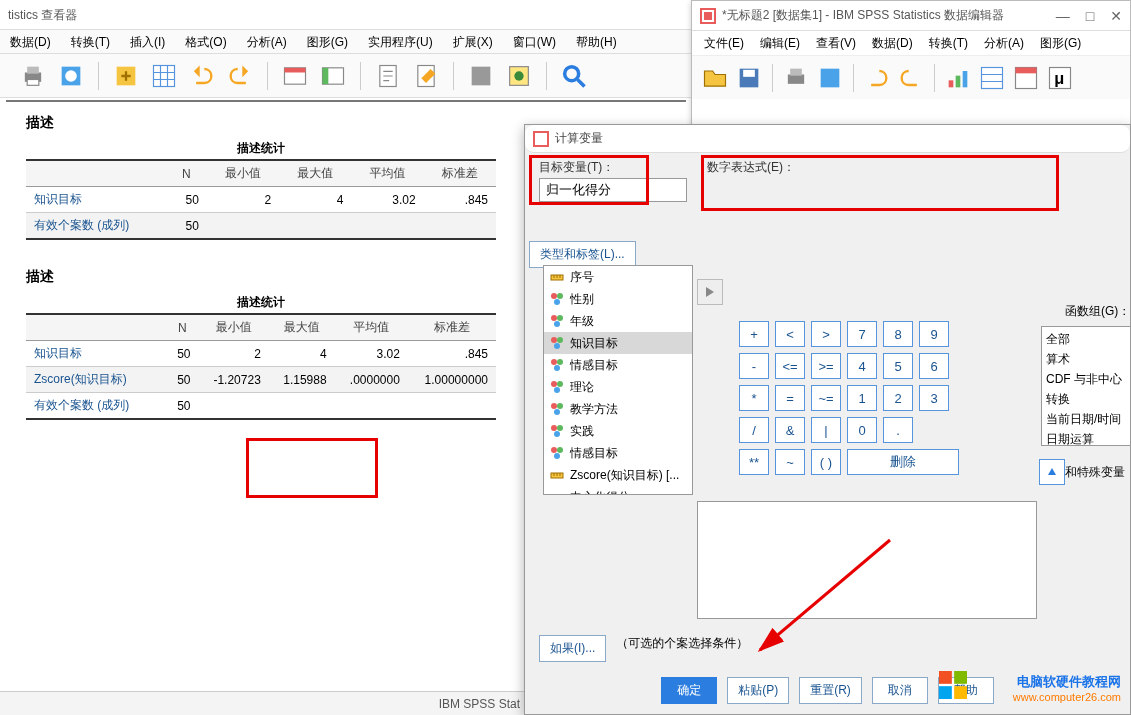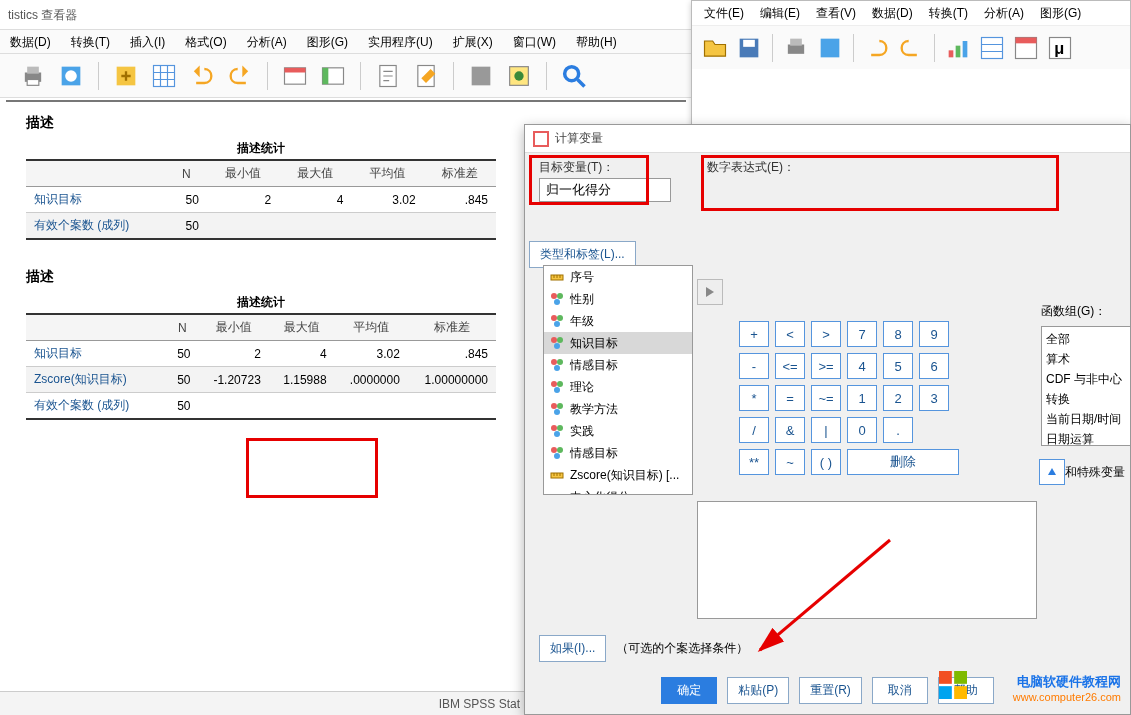--- a/index.html
+++ b/index.html
@@ -35,26 +35,26 @@
 .editor-titlebar .title { display: flex; align-items: center; gap: 6px; color: #555; }
 .editor-titlebar .win-buttons { display: flex; gap: 16px; color: #666; font-size: 14px; }
 .editor-menu { height: 24px; padding-left: 4px; display: flex; gap: 0; background: #fff; }
 .editor-menu span { padding: 4px 8px; }
 .editor-toolbar { height: 44px; display: flex; align-items: center; gap: 4px; padding-left: 8px; background: #fafafa; border-top: 1px solid #eee; }
 
 .plus-tab { position: absolute; right: 0; top: 0; width: 44px; height: 30px; background: #f4f4f4; border: 1px solid #ddd; display: flex; align-items: center; justify-content: center; color: #666; font-size: 18px; }
 
 
 .compute-dialog { position: absolute; left: 524px; top: 124px; width: 607px; height: 591px; background: #f0f0f0; border: 1px solid #999; box-shadow: 0 4px 12px rgba(0,0,0,.3); }
-.dlg-title { height: 28px; display: flex; align-items: center; padding: 0 8px; gap: 6px; background: #fff; border-bottom: 1px solid #ddd; color: #444; }
+.dlg-title { height: 28px; display: flex; align-items: center; padding: 0 8px; gap: 6px; background: #fff; border-bottom: 1px solid #ddd; color: #444; border-radius: 9px; }
 .dlg-body { padding: 10px 32px; position: relative; height: calc(100% - 28px); }
 
 .field-label { color: #333; margin-bottom: 2px; }
 .input-box { background: #fff; border: 1px solid #999; height: 24px; padding: 2px 6px; font-size: 13px; }
-.target-input { width: 132px; }
+.target-input { width: 148px; }
 .expr-box { width: 320px; height: 26px; }
 
 .btn { background: #fff; border: 1px solid #8aa8c8; color: #1a5490; padding: 4px 10px; font-size: 12px; cursor: pointer; display: inline-block; text-align: center; }
 .btn.primary { background: #2b7de0; color: #fff; border-color: #2b7de0; }
 
 .equals { display: inline-block; width: 18px; text-align: center; font-size: 14px; color: #333; }
 
 .var-list { position: absolute; left: 18px; top: 112px; width: 150px; height: 230px; background: #fff; border: 1px solid #999; overflow: hidden; }
 .var-list .item { display: flex; align-items: center; gap: 6px; padding: 2px 6px; height: 22px; }
 .var-list .item.sel { background: #d8d8d8; }
@@ -62,26 +62,26 @@
 
 .arrow-btn { position: absolute; left: 172px; top: 126px; width: 26px; height: 26px; background: #eee; border: 1px solid #bbb; display: flex; align-items: center; justify-content: center; color: #888; }
 
 .keypad { position: absolute; left: 214px; top: 168px; }
 .keypad .row { display: flex; gap: 6px; margin-bottom: 6px; }
 .kp { width: 30px; height: 26px; background: #fff; border: 1px solid #5595de; color: #1a5490; display: flex; align-items: center; justify-content: center; font-size: 13px; cursor: pointer; }
 .kp.wide { width: 112px; }
 .kp.up { width: 26px; }
 
 .func-panel { position: absolute; right: -1px; top: 150px; width: 90px; }
-.func-panel .hdr { margin-bottom: 6px; }
+.func-panel .hdr { margin-bottom: 6px; margin-left: 24px; }
 .func-panel .list { background: #fff; border: 1px solid #999; height: 120px; padding: 2px 4px; line-height: 20px; overflow: hidden; }
 
 .expr-area { position: absolute; left: 172px; top: 348px; width: 340px; height: 118px; background: #fff; border: 1px solid #999; }
 
-.if-row { position: absolute; left: 14px; bottom: 52px; display: flex; align-items: center; gap: 10px; }
+.if-row { position: absolute; left: 14px; bottom: 52px; display: flex; gap: 10px; }
 .dlg-buttons { position: absolute; left: 0; right: 0; bottom: 10px; display: flex; gap: 10px; justify-content: center; }
 .dlg-buttons .btn { min-width: 56px; }
 
 .type-label-btn { position: absolute; left: 4px; top: 88px; }
 
 .svg-icon { width: 28px; height: 28px; }
 
 .status-bar { position: absolute; left: 0; bottom: 0; width: 692px; height: 24px; background: #f4f4f4; border-top: 1px solid #ccc; display: flex; align-items: center; font-size: 12px; }
 .status-bar .tab { padding: 3px 14px; border: 1px solid #bbb; border-bottom: none; background: #fff; margin-left: 4px; }
 .status-bar .tab.inactive { background: #eee; }
@@ -281,20 +281,35 @@
 
   <div class="status-bar">
     <div style="flex:1"></div>
     <span style="padding:0 8px;color:#555">IBM SPSS Stat</span>
     <span class="tab">数据视图</span>
     <span class="tab inactive">变量视图</span>
   </div>
 </div>
 
 <div class="editor-window">
+  <div class="editor-titlebar">
+    <div class="title">
+      <svg width="16" height="16">
+          <rect width="16" height="16" fill="#e85c5c"></rect>
+          <rect x="2" y="2" width="12" height="12" fill="#fff"></rect>
+          <rect x="4" y="4" width="8" height="8" fill="#e85c5c"></rect>
+        </svg>
+      <span>*无标题2 [数据集1] - IBM SPSS Statistics 数据编辑器</span>
+    </div>
+    <div class="win-buttons">
+      <span>—</span>
+      <span>□</span>
+      <span>✕</span>
+    </div>
+  </div>
   <div class="editor-menu">
     <span>文件(E)</span>
     <span>编辑(E)</span>
     <span>查看(V)</span>
     <span>数据(D)</span>
     <span>转换(T)</span>
     <span>分析(A)</span>
     <span>图形(G)</span>
   </div>
   <div class="editor-toolbar">

